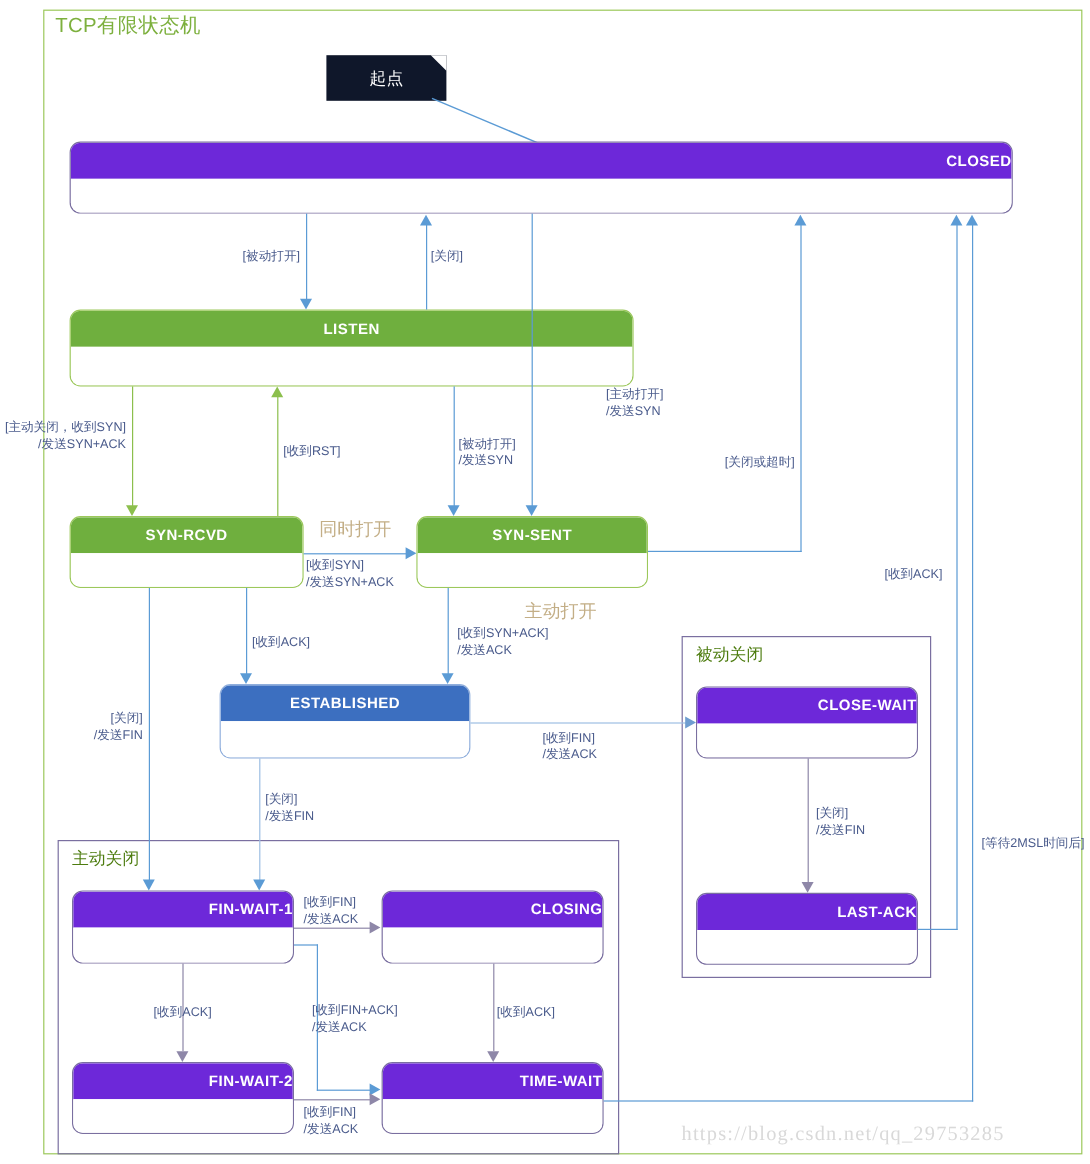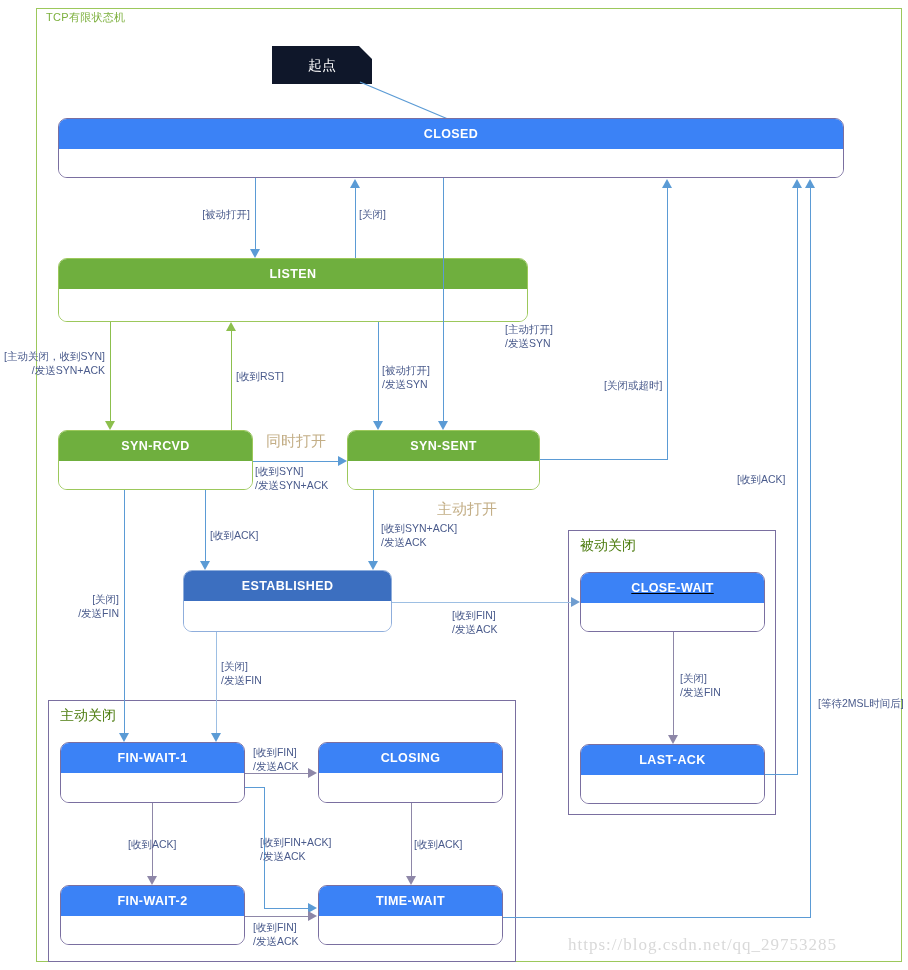--- a/index.html
+++ b/index.html
@@ -2,34 +2,34 @@
 <html><head>
 <meta charset="utf-8">
 <title>TCP State Machine</title>
 <style>
   html,body{margin:0;padding:0;background:#ffffff;}
   body{font-family:"Liberation Sans","DejaVu Sans",sans-serif;}
   #canvas{position:relative;width:908px;height:970px;background:#fff;overflow:hidden;}
 
   
   .frame{position:absolute;border:1.4px solid #9CC85B;box-sizing:border-box;}
-  .frame-title{position:absolute;color:#7DB03E;font-size:11px;letter-spacing:.3px;white-space:nowrap;}
+  .frame-title{position:absolute;color:#7DB03E;font-size:17px;letter-spacing:.3px;white-space:nowrap;}
 
   
   .group{position:absolute;border:1.2px solid #7A6FA0;box-sizing:border-box;background:transparent;}
   .group-title{position:absolute;color:#4d7c0f;font-size:14px;white-space:nowrap;}
 
   
   .state{position:absolute;box-sizing:border-box;border-radius:9px;overflow:hidden;
          background:#ffffff;}
   .state .hdr{box-sizing:border-box;width:100%;height:30px;line-height:30px;text-align:center;
               color:#ffffff;font-weight:bold;font-size:12.5px;letter-spacing:.4px;}
   .state .body{width:100%;background:#ffffff;}
   .state.purple{border:1px solid #7A6FA0;}
-  .state.purple .hdr{background:#3b82f6;}
+  .state.purple .hdr{background:#6d28d9;text-align:right;}
   .state.green{border:1px solid #9CC85B;}
   .state.green .hdr{background:#6FAF3E;}
   .state.blue{border:1px solid #8FAEDC;}
   .state.blue .hdr{background:#3C6FC0;}
 
   
   .note{position:absolute;background:#0f172a;box-sizing:border-box;
         color:#ffffff;font-size:14px;text-align:center;}
   .note .corner{position:absolute;right:0;top:0;width:0;height:0;
         border-left:13px solid transparent;border-top:13px solid #ffffff;}
@@ -101,21 +101,21 @@
   </div>
 
   <div class="state blue" style="left:183px;top:570px;width:209px;height:62px;">
     <div class="hdr">ESTABLISHED</div>
     <div class="body" style="height:31px;"></div>
   </div>
 
   <div class="group" style="left:568px;top:530px;width:208px;height:285px;"></div>
   <div class="group-title" style="left:580px;top:537px;">被动关闭</div>
 
-  <div class="state purple" style="left:580px;top:572px;width:185px;height:60px;text-decoration:underline;">
+  <div class="state purple" style="left:580px;top:572px;width:185px;height:60px;">
     <div class="hdr">CLOSE-WAIT</div>
     <div class="body" style="height:29px;"></div>
   </div>
 
   <div class="state purple" style="left:580px;top:744px;width:185px;height:60px;">
     <div class="hdr">LAST-ACK</div>
     <div class="body" style="height:29px;"></div>
   </div>
 
   <div class="group" style="left:48px;top:700px;width:468px;height:262px;"></div>

